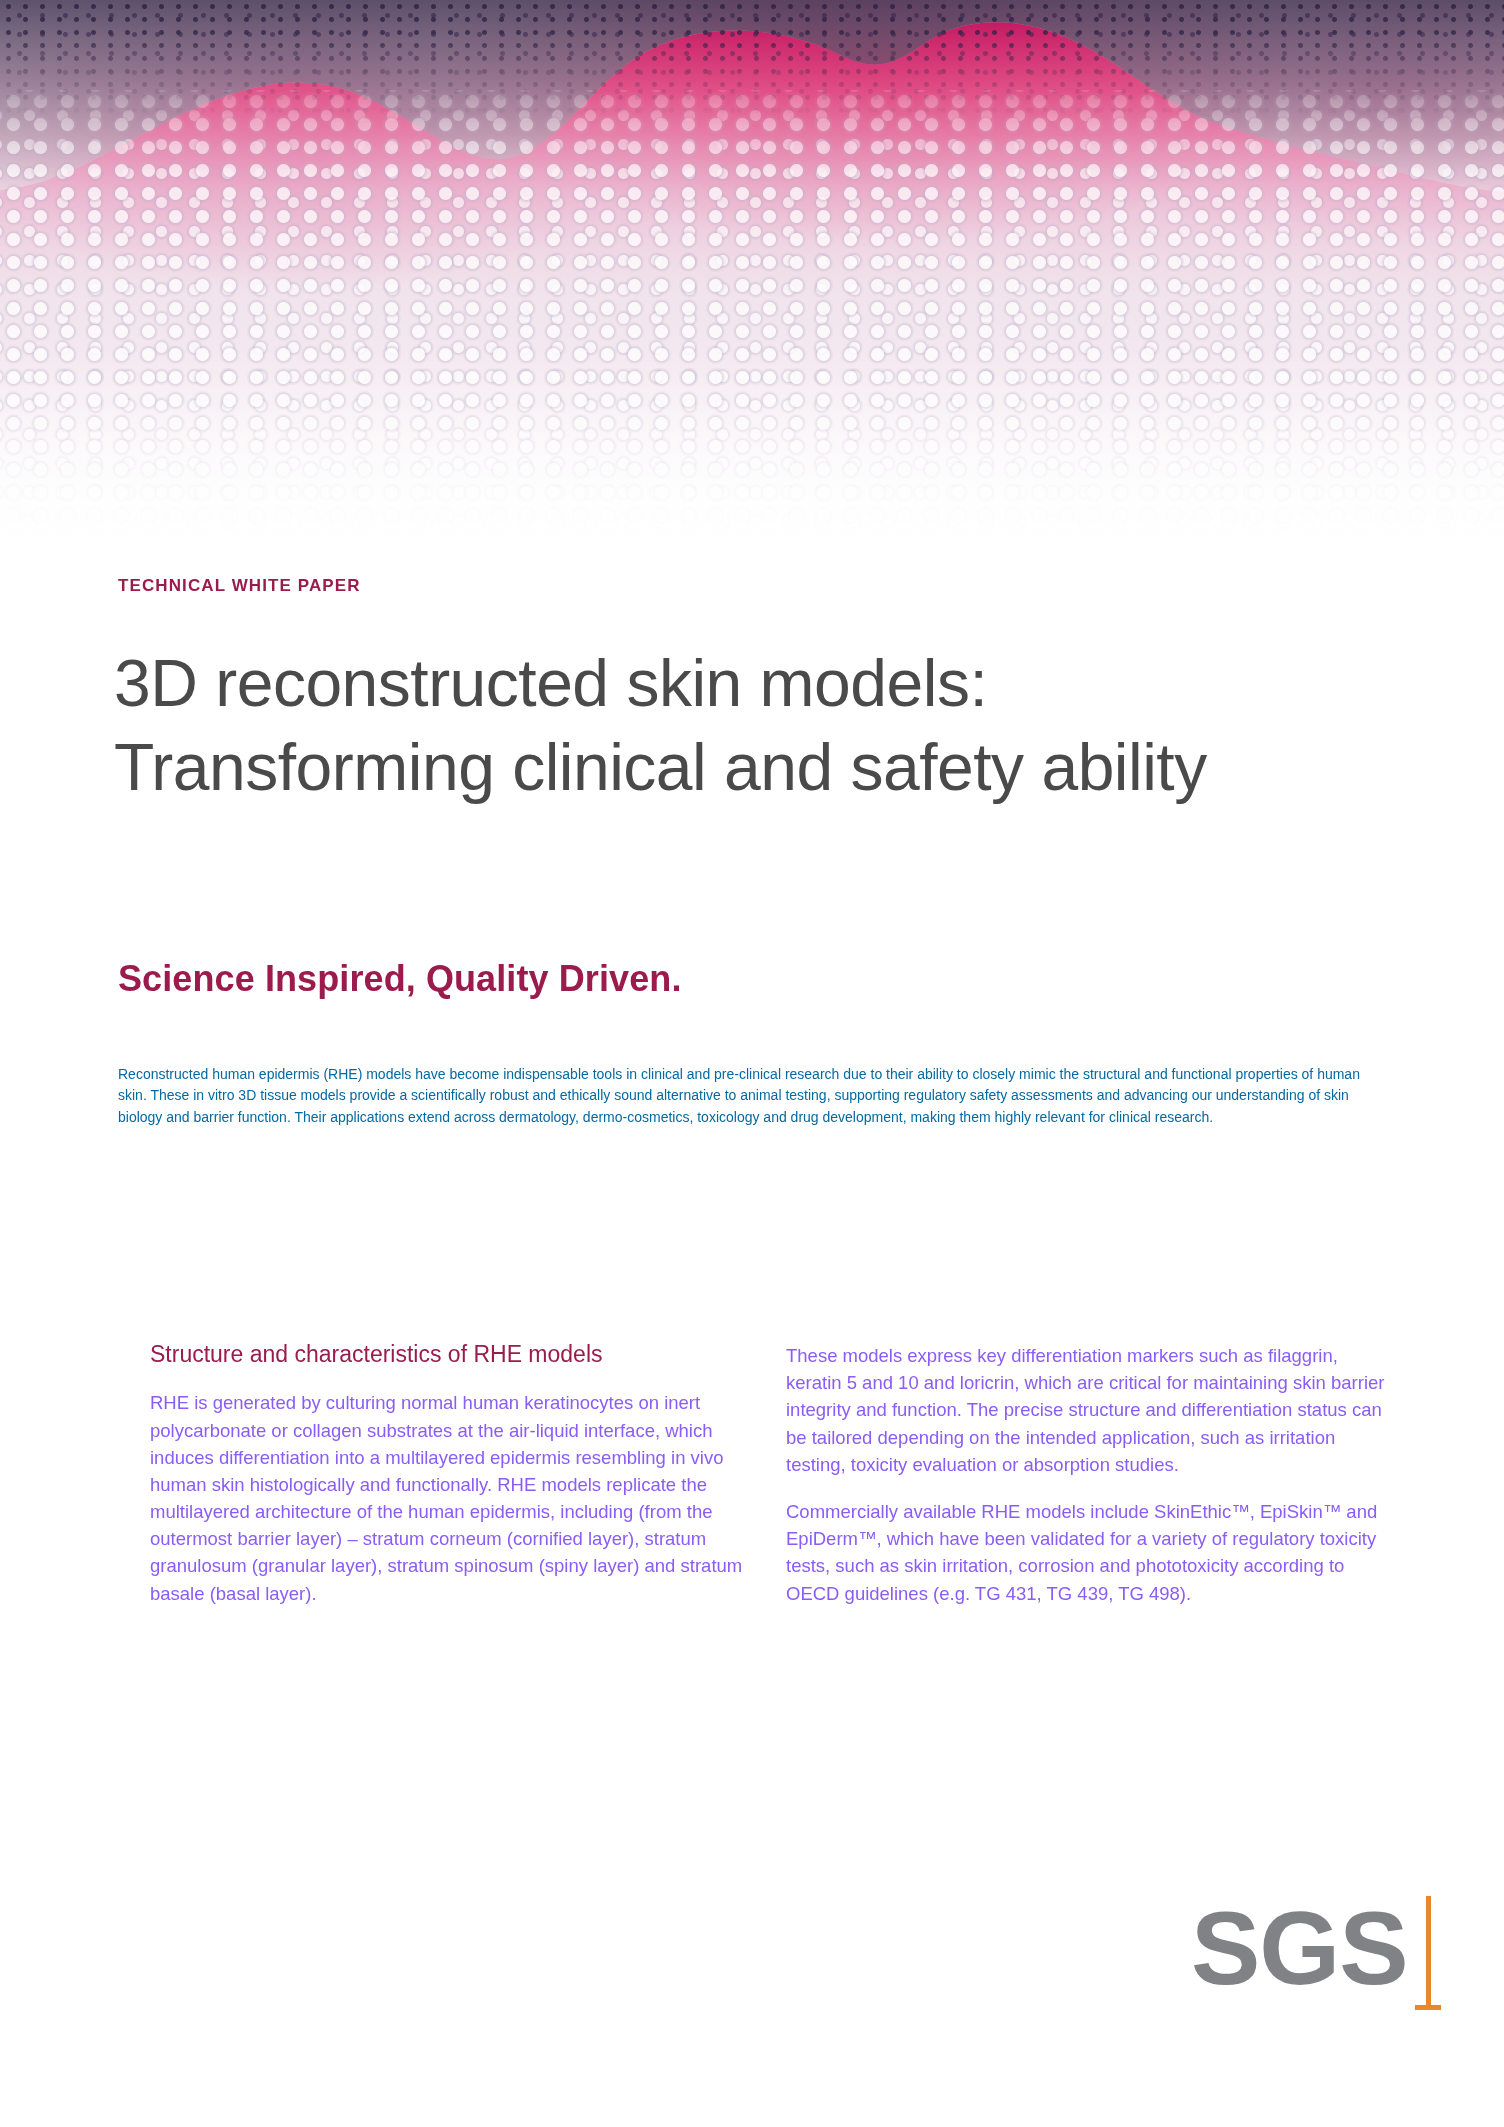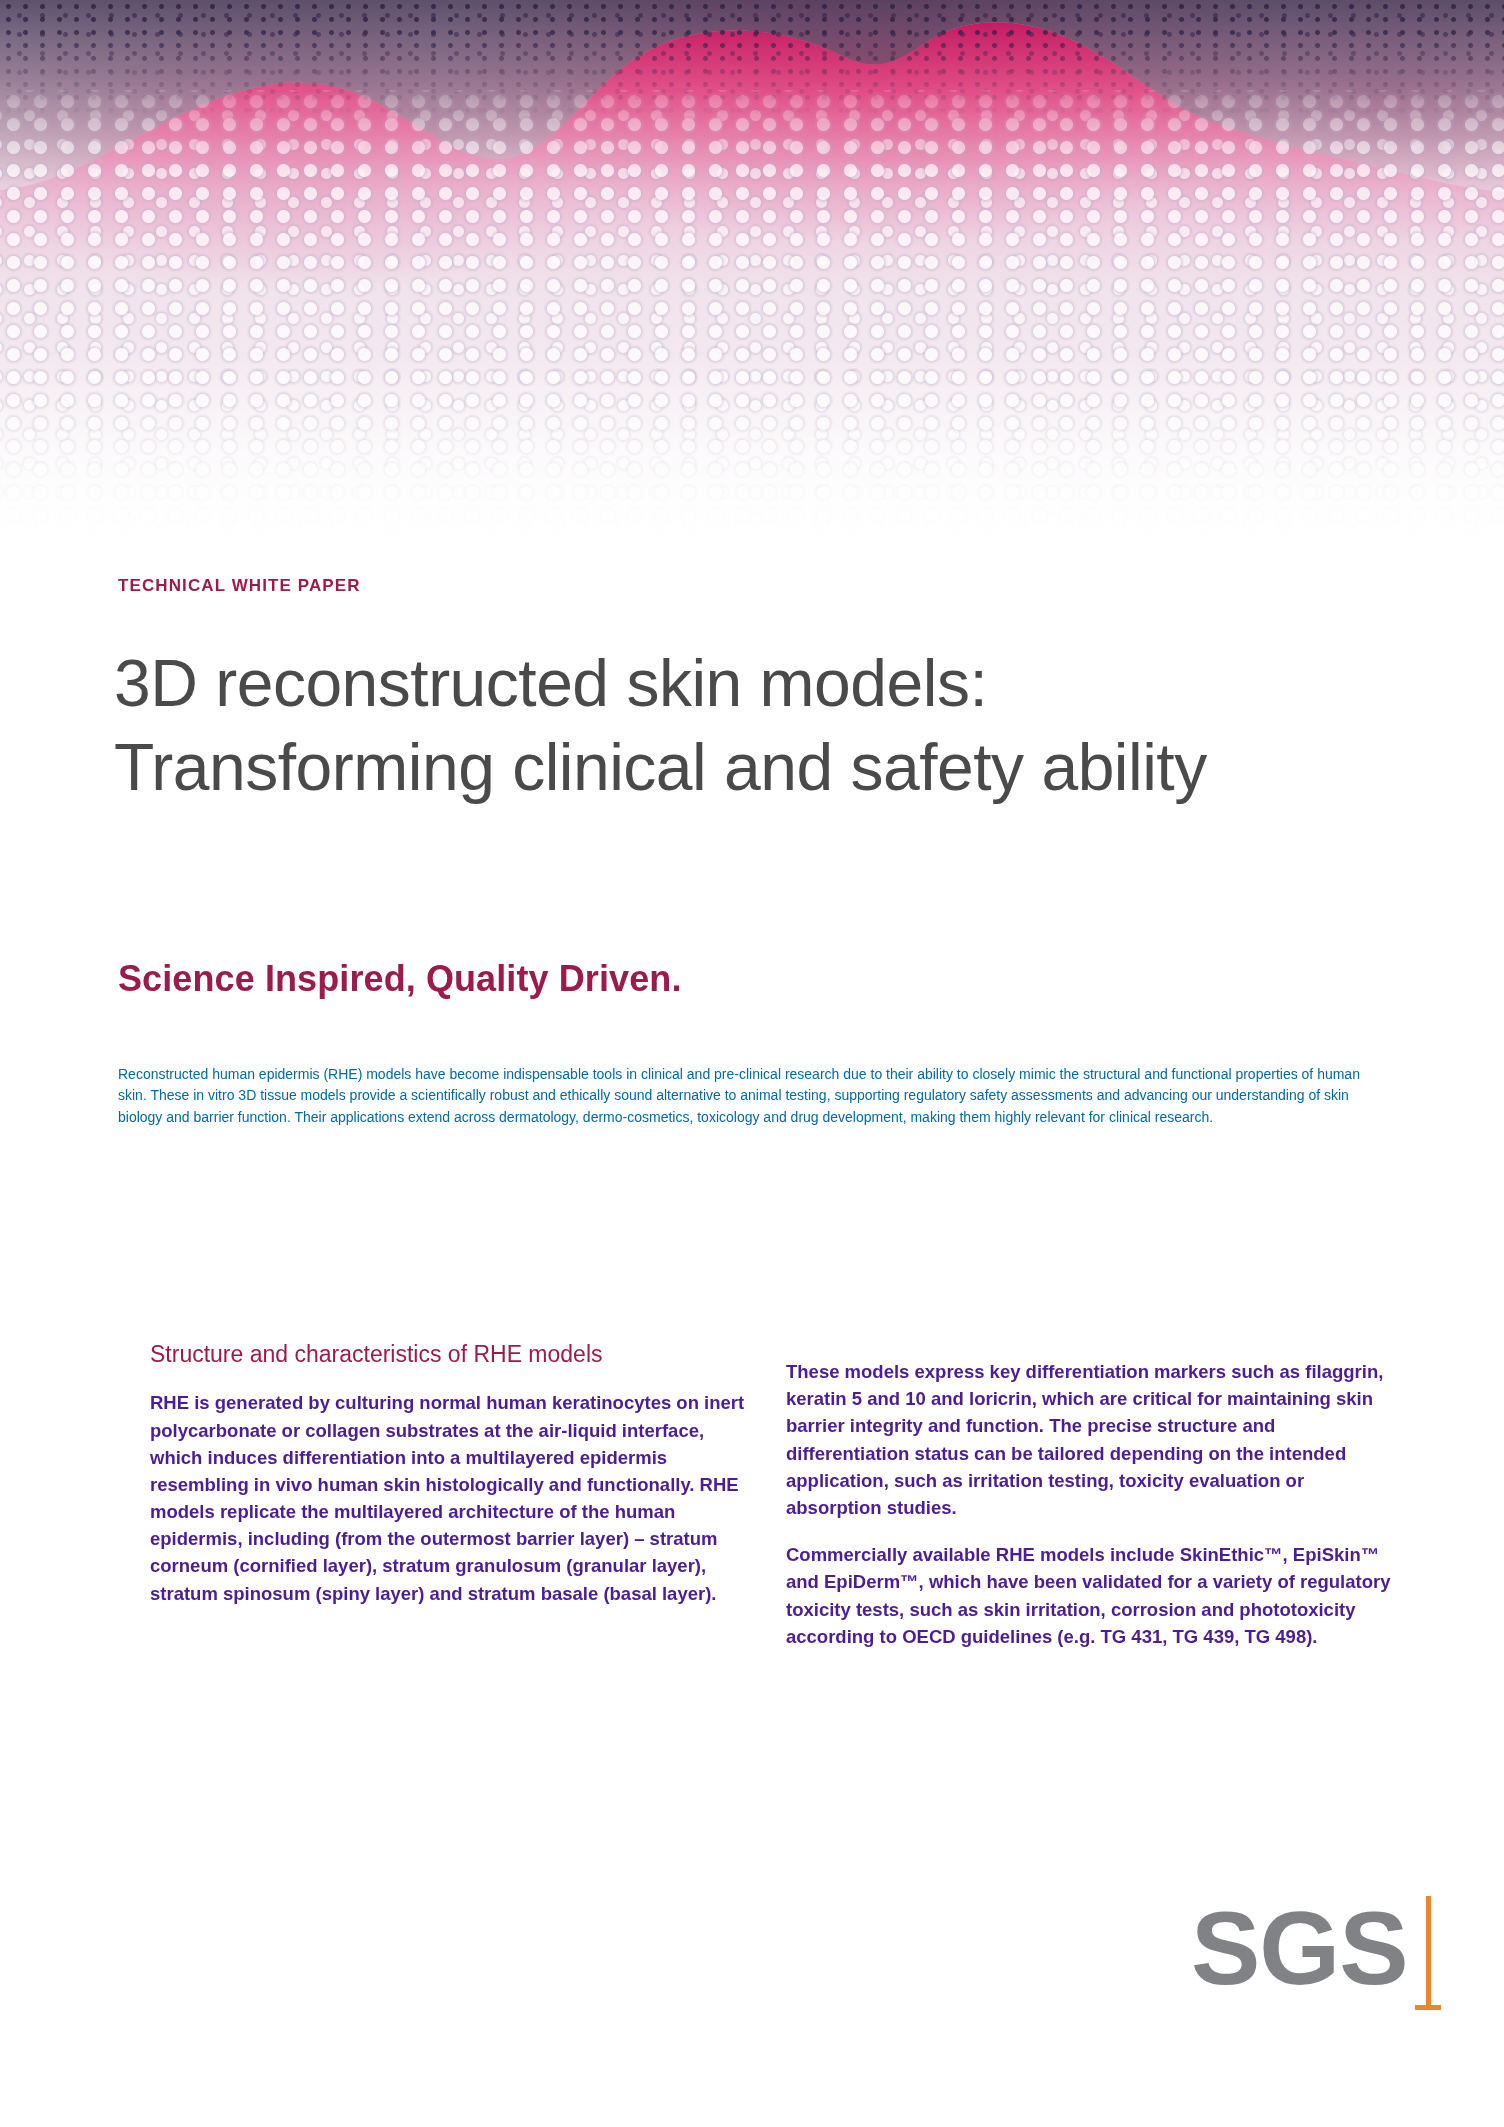--- a/index.html
+++ b/index.html
@@ -162,25 +162,24 @@
     width: 608px;
   }
   .subhead {
     color: #9b1b4d;
     font-size: 23px;
     line-height: 1.45;
     margin: 0 0 18px 0;
     font-weight: normal;
   }
   .col p {
-    margin: 16px 0 20px 0;
+    margin: 0 0 20px 0;
     font-size: 18.5px;
     line-height: 1.47;
-    color: #4c1d95;
-    font-weight: bold;
+    color: #8b5cf6;
   }
   .col p:last-child { margin-bottom: 0; }
   .col-right { padding-top: 4px; }
 
   
   .logo {
     position: absolute;
     left: 1152px;
     top: 1896px;
     width: 250px;

